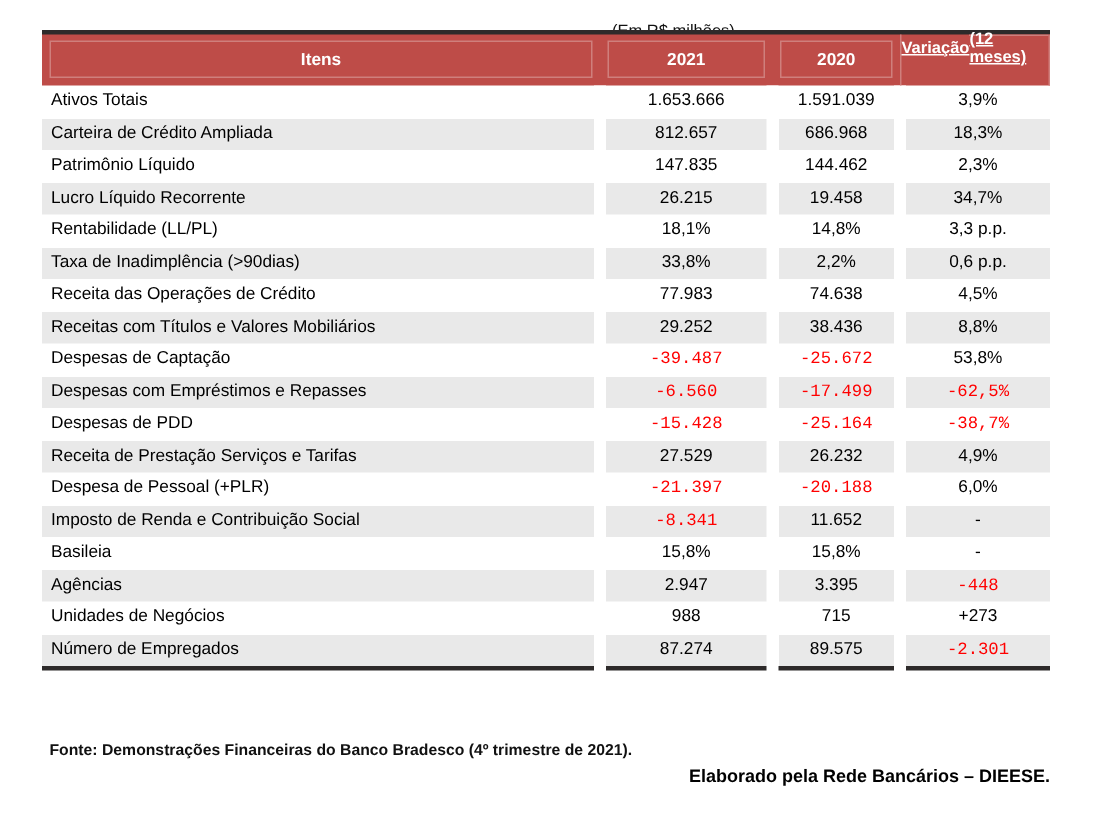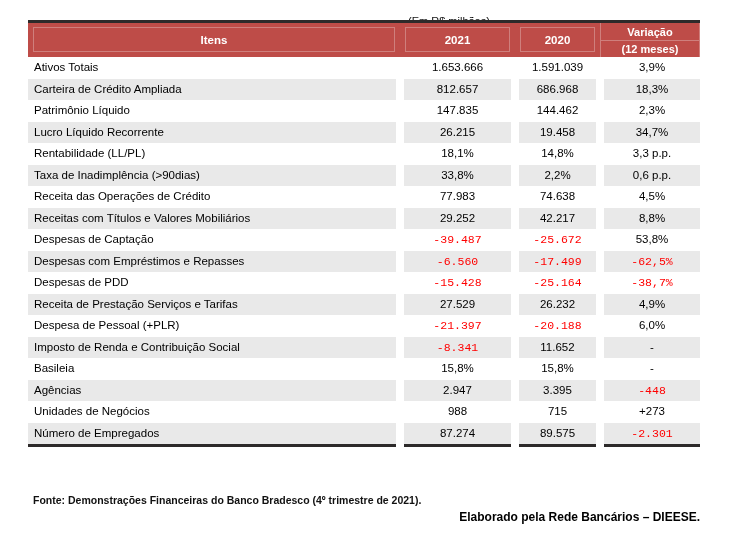--- a/index.html
+++ b/index.html
@@ -33,21 +33,21 @@
   .hcell.variation { width:100px; }
   .hinner {
     position:absolute; top:4px; right:5px; bottom:5px; left:5px;
     border:1px solid var(--header_border, #CF7F7C);
     display:flex; align-items:center; justify-content:center;
   }
   .vbox {
     position:absolute; top:0; right:0; bottom:0; left:0;
     border-left:1px solid var(--header_border, #CF7F7C);
     border-right:1px solid var(--header_border, #CF7F7C);
-    display:flex; flex-direction:column; justify-content:space-between;
+    display:flex; flex-direction:row; justify-content:space-between;text-decoration:underline;
   }
   .vline { height:17px; display:flex; align-items:center; justify-content:center; font-size:11px; }
   .vline.second { border-top:1px solid var(--header_border, #CF7F7C); }
 
   
   table.data {
     border-collapse:collapse; table-layout:fixed; width:672px;
     border-bottom:3px solid var(--border_dark, #2D2A2A);
   }
   table.data td {
@@ -146,21 +146,21 @@
         </tr>
         <tr>
           <td class="label">Receita das Operações de Crédito</td>
           <td class="num">77.983</td>
           <td class="num">74.638</td>
           <td class="num">4,5%</td>
         </tr>
         <tr class="stripe">
           <td class="label">Receitas com Títulos e Valores Mobiliários</td>
           <td class="num">29.252</td>
-          <td class="num">42.217</td>
+          <td class="num">38.436</td>
           <td class="num">8,8%</td>
         </tr>
         <tr>
           <td class="label">Despesas de Captação</td>
           <td class="num red">-39.487</td>
           <td class="num red">-25.672</td>
           <td class="num">53,8%</td>
         </tr>
         <tr class="stripe">
           <td class="label">Despesas com Empréstimos e Repasses</td>

